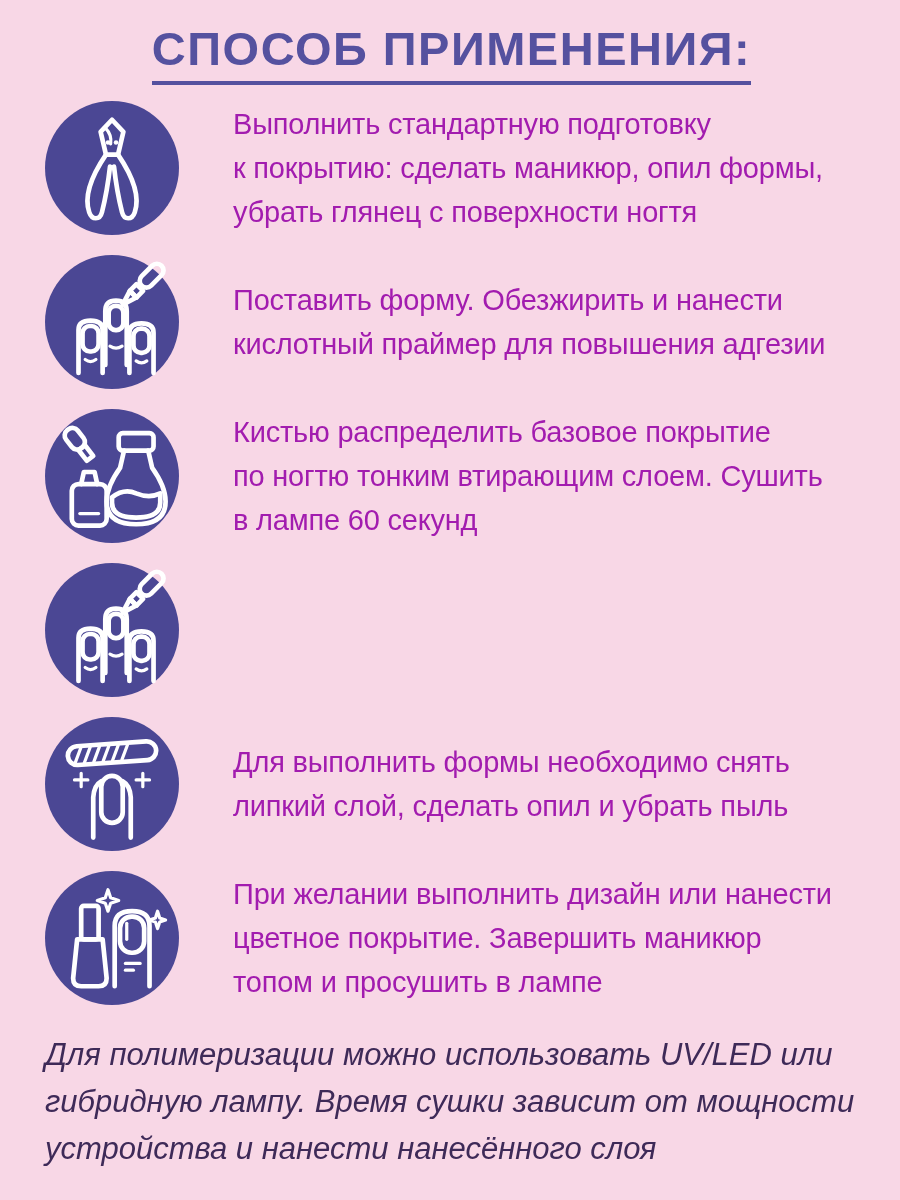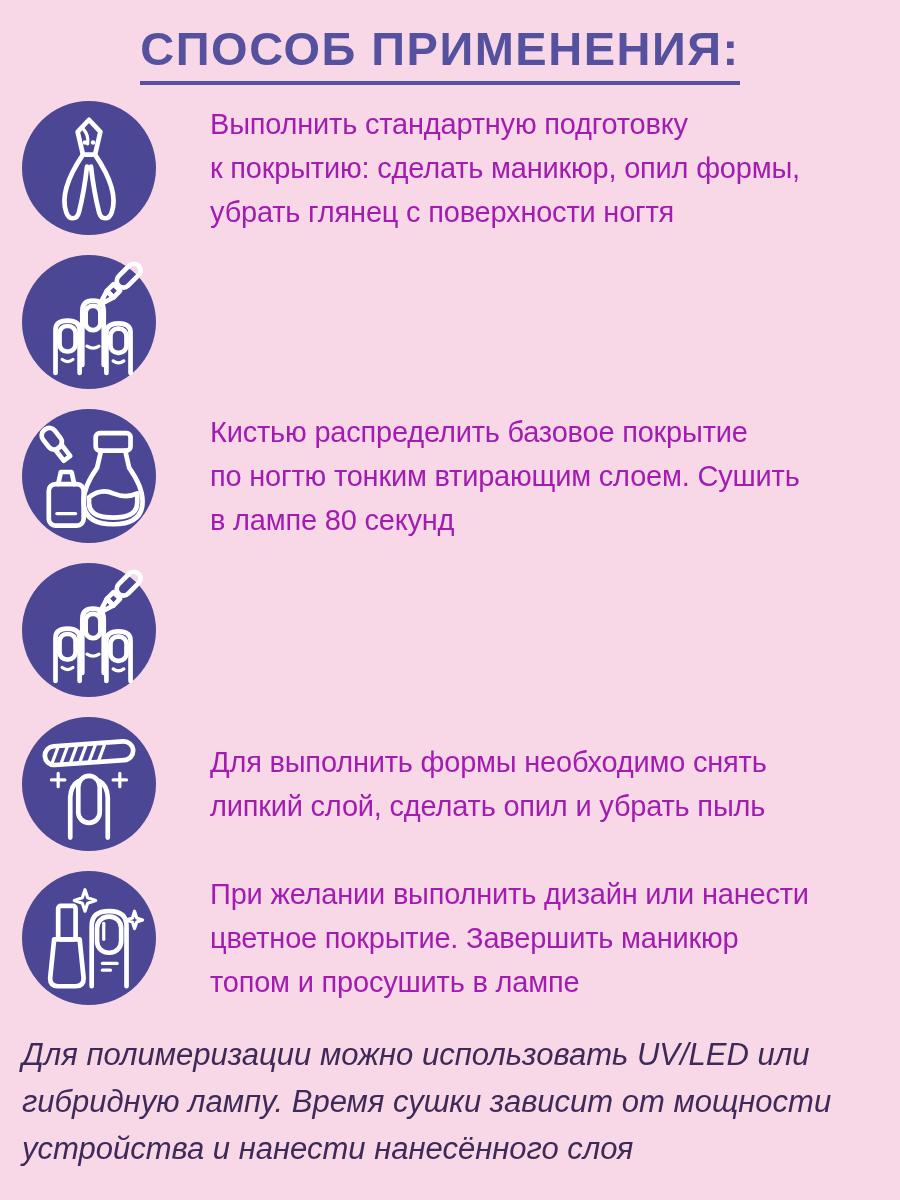--- a/index.html
+++ b/index.html
@@ -10,21 +10,21 @@
     width: 900px;
     height: 1200px;
     background: #f8d7e6;
     font-family: "Liberation Sans", sans-serif;
     overflow: hidden;
   }
   .page {
     box-sizing: border-box;
     width: 900px;
     height: 1200px;
-    padding: 24px 42px 0 22px;
+    padding: 24px 42px 0 45px;
   }
   .title-wrap {
     text-align: center;
     margin-bottom: 16px;
   }
   .title {
     display: inline-block;
     font-size: 47px;
     font-weight: bold;
     letter-spacing: 1.5px;
@@ -135,20 +135,22 @@
             <rect class="ic" x="66" y="55" width="12" height="18" rx="5.5"></rect>
             <path class="ic-thin" d="M68 79 Q72 82 76 79"></path>
             <g transform="rotate(45 58 37)">
               <path class="ic" d="M54.5 26 L61.5 26 L58 37 Z"></path>
               <rect class="ic" x="54.5" y="19" width="7" height="7"></rect>
               <rect class="ic" x="53" y="-4" width="10" height="21" rx="5"></rect>
             </g>
           </svg>
         </span>
       </div>
+      <div class="step-text">Поставить форму. Обезжирить и нанести
+кислотный праймер для повышения адгезии</div>
     </div>
 
     <div class="step">
       <div class="icon-circle">
         <span>
           <svg viewBox="0 0 100 100">
             <rect class="ic" x="55" y="18" width="26" height="13" rx="3"></rect>
             <path class="ic" d="M59 31 L56 44 Q46 58 46 69 Q46 86 68 86 Q90 86 90 69 Q90 58 80 44 L77 31"></path>
             <path class="ic" d="M50 66 Q59 59 68 63 Q78 67 86 63 L86 70 Q86 81 68 81 Q50 81 50 70 Z"></path>
             <rect class="ic" x="20" y="56" width="26" height="31" rx="5"></rect>
@@ -156,21 +158,21 @@
             <path class="ic" d="M27 56 L29 47 L37 47 L39 56"></path>
             <g transform="rotate(-38 33 36)">
               <rect class="ic" x="27.5" y="10" width="11" height="17" rx="5"></rect>
               <rect class="ic" x="30" y="27" width="6" height="10"></rect>
             </g>
           </svg>
         </span>
       </div>
       <div class="step-text">Кистью распределить базовое покрытие
 по ногтю тонким втирающим слоем. Сушить
-в лампе 80 секунд</div>
+в лампе 60 секунд</div>
     </div>
 
     <div class="step">
       <div class="icon-circle">
         <span>
           <svg viewBox="0 0 100 100">
             <path class="ic" d="M25 88 L25 56 Q25 49 34 49 Q43 49 43 56 L43 88"></path>
             <rect class="ic" x="28" y="53" width="12" height="19" rx="5.5"></rect>
             <path class="ic-thin" d="M30 78 Q34 81 38 78"></path>
             <path class="ic" d="M45 82 L45 42 Q45 34 53 34 Q61 34 61 42 L61 82"></path>

